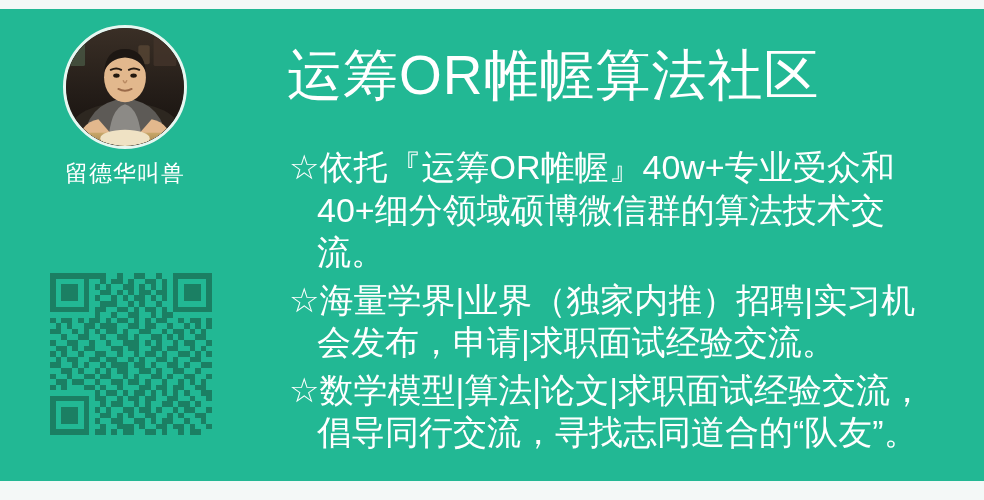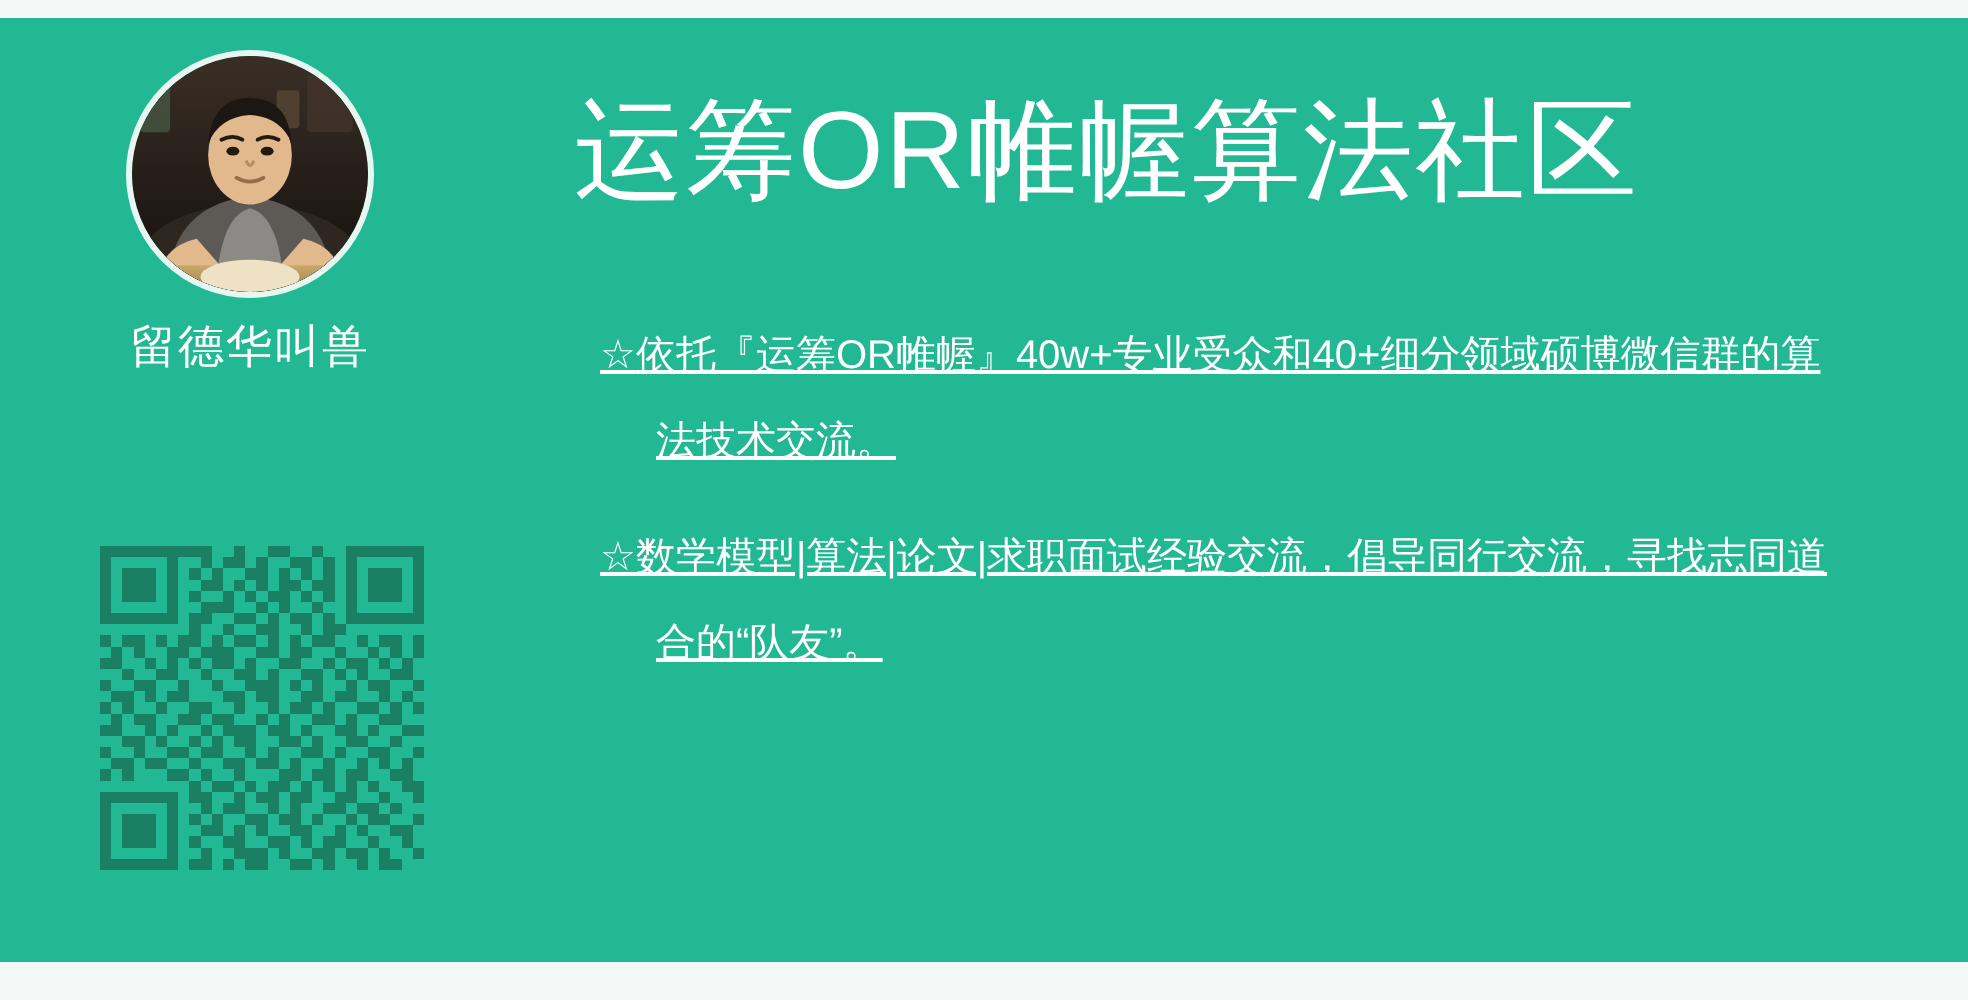--- a/index.html
+++ b/index.html
@@ -104,27 +104,26 @@
   .bullets {
     position: absolute;
     left: 22px;
     top: 132px;
     width: 652px;
   }
 
   .bullet {
     display: block;
     color: #ffffff;
-    font-size: 20px;
+    font-size: 34px;
     line-height: 42.5px;
     letter-spacing: 0px;
     text-indent: -28px;
     padding-left: 28px;
-    margin: 16px;
-    text-decoration: underline;
+    margin: 5px;
   }
   .bullet .star {
     display: inline;
   }
 </style>
 </head>
 <body>
 
 <div id="poster">
 
@@ -217,18 +216,19 @@
     </div>
 
   </div>
 
   <div class="right-col" style="top:9px;">
 
     <div class="title">运筹OR帷幄算法社区</div>
 
     <div class="bullets">
       <p class="bullet"><span class="star">☆</span><span>依托『运筹OR帷幄』40w+专业受众和40+细分领域硕博微信群的算法技术交流。</span></p>
+      <p class="bullet"><span class="star">☆</span><span>海量学界|业界（独家内推）招聘|实习机会发布，申请|求职面试经验交流。</span></p>
       <p class="bullet"><span class="star">☆</span><span>数学模型|算法|论文|求职面试经验交流，倡导同行交流，寻找志同道合的“队友”。</span></p>
     </div>
 
   </div>
 
 </div>
 
 </body></html>

